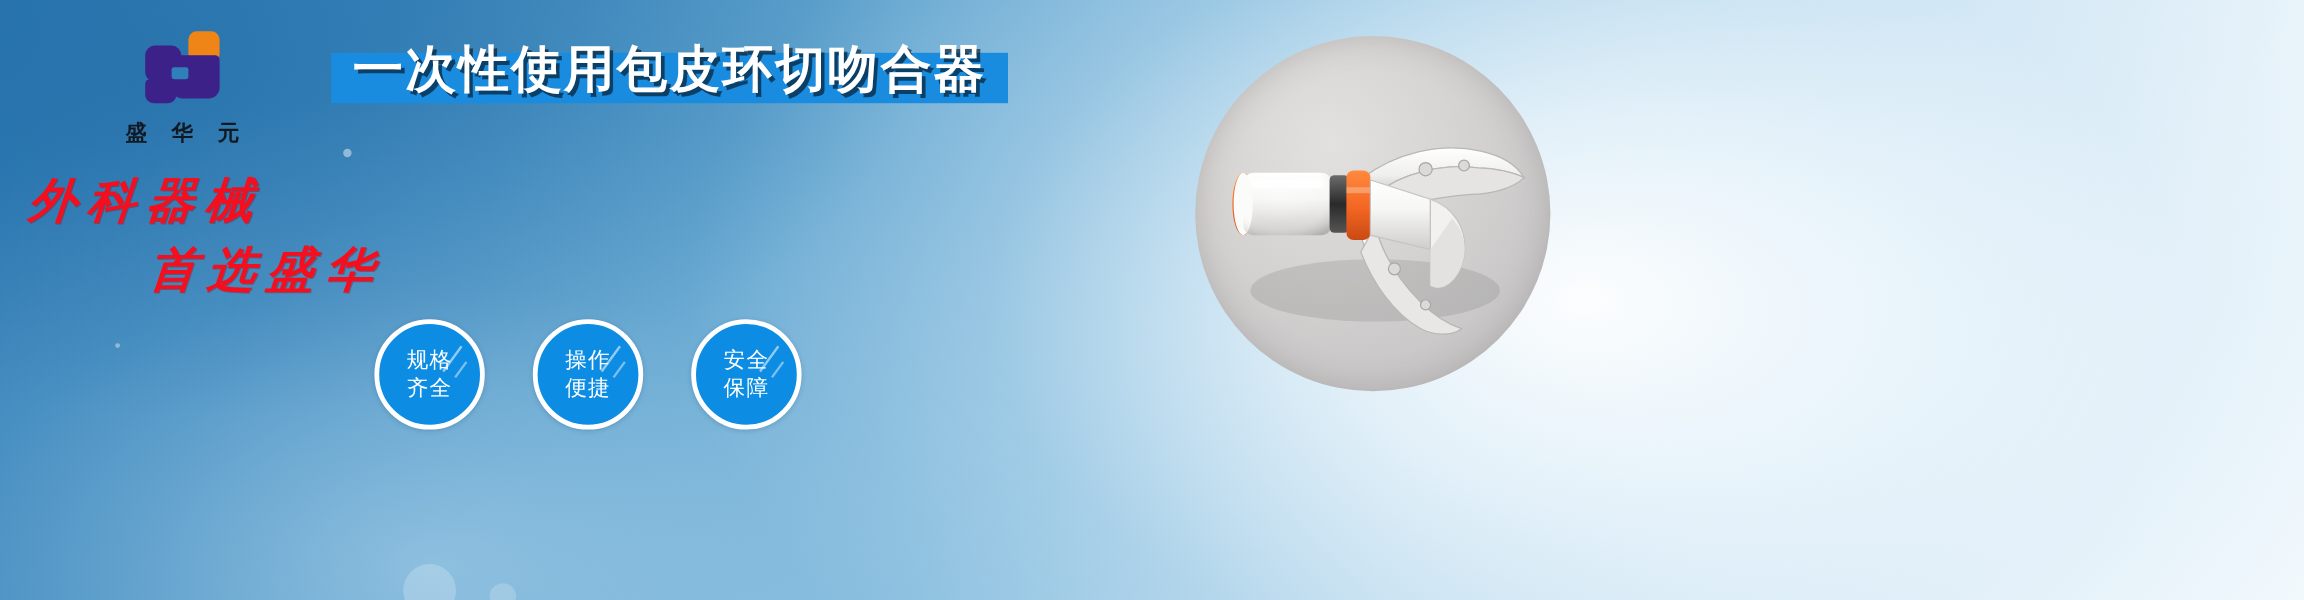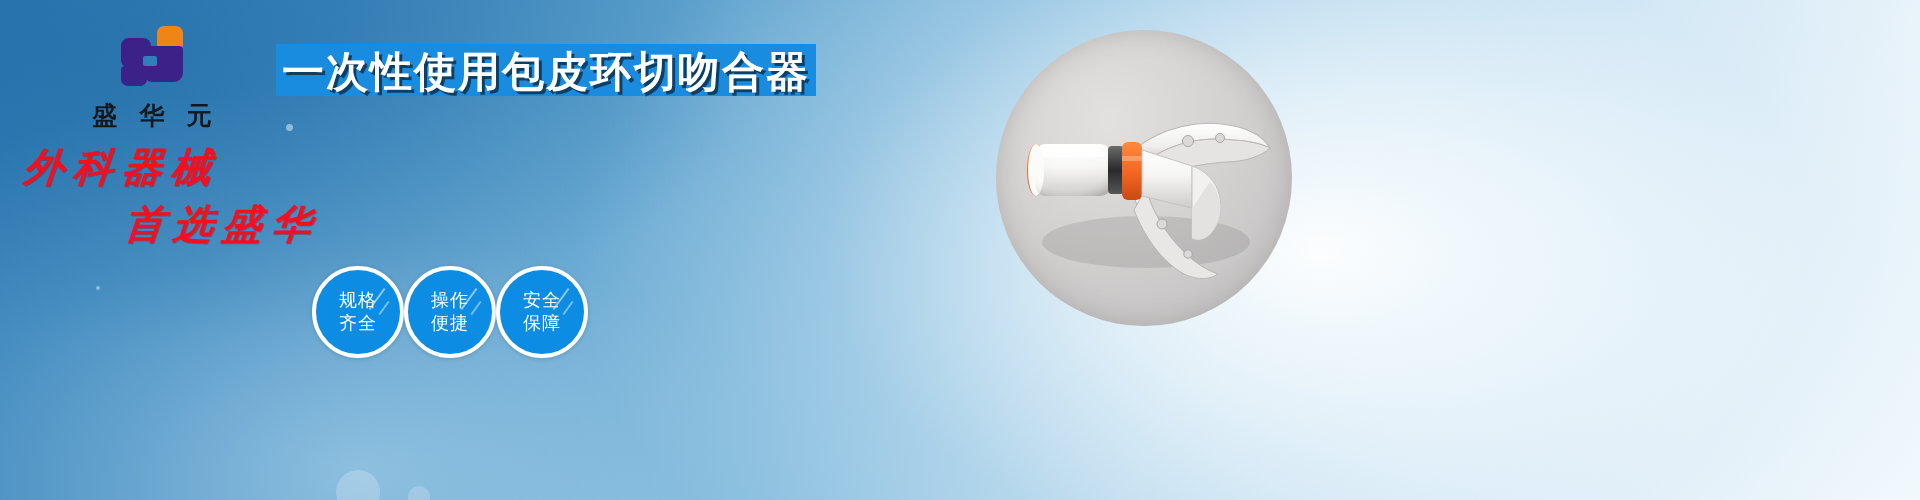--- a/index.html
+++ b/index.html
@@ -30,33 +30,33 @@
   
   #logo-block { position:absolute; left:62px; top:26px; width:180px; text-align:center; z-index:6; }
   .logo-mark { position:relative; width:62px; height:60px; margin:0 auto 6px; }
   .lm { position:absolute; border-radius:7px; }
   .lm-a { left:0;   top:12px; width:30px; height:30px; background:#3b2188; border-radius:8px 8px 4px 8px; }
   .lm-b { left:36px; top:0;   width:26px; height:26px; background:#ef8417; border-radius:7px; }
   .lm-c { left:22px; top:20px; width:40px; height:36px; background:#3b2188; border-radius:4px 4px 9px 9px; }
   .lm-d { left:0;  top:40px;  width:26px; height:20px; background:#3b2188; border-radius:4px 4px 7px 7px; }
   .lm-e { left:22px; top:30px; width:14px; height:10px; background:#2f7fb8; border-radius:2px; }
   .logo-name {
-    font-size:25px; font-weight:700; color:#111820;
+    font-size:18px; font-weight:700; color:#111820;
     letter-spacing:8px; text-indent:8px;
     font-family:"Liberation Serif", serif;
     line-height:1.1;
     margin-top:16px;
   }
 
   
   #headline-bar {
     position:absolute; left:276px; top:44px;
-    height:52px; padding:0 6px;
+    height:42px; padding:0 18px;
     background:#1a8ce0;
-    display:flex; align-items:flex-start;
+    display:flex; align-items:flex-end;
     z-index:6;
   }
   #headline-text {
     font-size:42px; font-weight:700; color:#ffffff;
     letter-spacing:2px; white-space:nowrap;
     font-family:"Liberation Sans", sans-serif;
     text-shadow:3px 3px 0 rgba(0,0,0,0.55);
   }
 
   
@@ -75,21 +75,21 @@
 
   
   #subtitle {
     position:absolute; left:348px; top:168px; z-index:6;
     font-size:36px; font-weight:400; color:#1b91e6;
     letter-spacing:2px; white-space:nowrap;
     font-family:"Liberation Sans", sans-serif;
   }
 
   
-  #badges { position:absolute; left:312px; top:266px; display:flex; z-index:6; }
+  #badges { position:absolute; left:312px; top:266px; display:flex; gap:40px; z-index:6; }
   .badge {
     width:92px; height:92px; border-radius:50%;
     background:#0d8ce4;
     border:4px solid #ffffff;
     box-shadow:0 1px 4px rgba(10,60,100,0.22);
     display:flex; flex-direction:column;
     align-items:center; justify-content:center;
     position:relative; overflow:hidden;
   }
   .badge::before{

